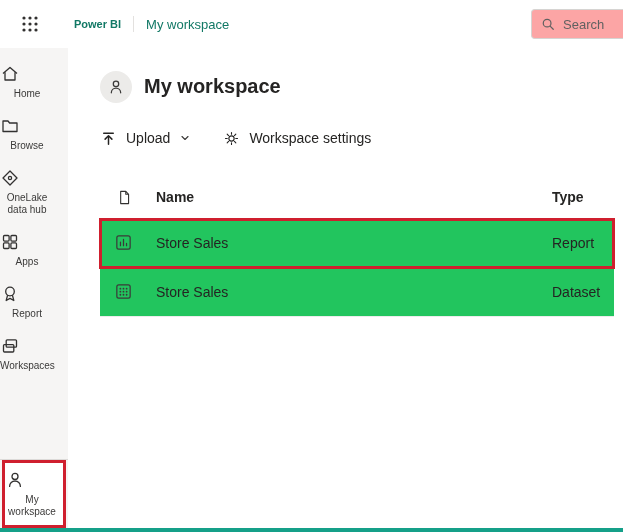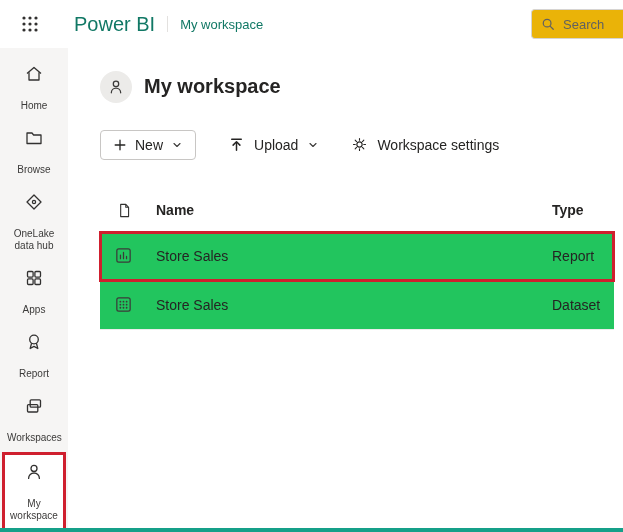--- a/index.html
+++ b/index.html
@@ -17,41 +17,41 @@
     background:#fff;font-family:"Liberation Sans",sans-serif;color:var(--ink);
   }
   svg{display:block;}
 
   
   .topbar{
     position:absolute;top:0;left:0;width:623px;height:48px;background:#fff;
     display:flex;align-items:center;z-index:3;
   }
   .waffle-btn{margin-left:16px;width:28px;height:28px;display:flex;align-items:center;justify-content:center;color:#323130;cursor:pointer;}
-  .brand{margin-left:30px;font-size:20px;font-weight:400;color:var(--brand-teal);cursor:pointer;}
+  .brand{margin-left:30px;font-size:11px;font-weight:700;color:var(--brand-teal);cursor:pointer;}
   .crumb-sep{width:1px;height:16px;background:#e3e1df;margin:0 12px;}
   .breadcrumb{font-size:13px;color:var(--brand-teal);cursor:pointer;}
   .search-box{
     margin-left:auto;width:92px;height:30px;border:1px solid #d6d4d2;border-right:none;
     border-radius:4px 0 0 4px;display:flex;align-items:center;padding-left:9px;gap:6px;
-    color:#616161;background:#eab308;
+    color:#616161;background:#fca5a5;
   }
   .search-box input{
     border:none;outline:none;width:54px;font-size:13px;color:#444;
     font-family:"Liberation Sans",sans-serif;background:transparent;
   }
   .search-box input::placeholder{color:#616161;}
 
   
   .sidebar{
     position:absolute;top:48px;left:0;width:68px;bottom:4px;background:#f6f5f4;
     display:flex;flex-direction:column;align-items:center;padding-top:8px;z-index:2;
   }
   .side-item{
-    width:100%;display:flex;flex-direction:column;align-items:center;gap:16px;
+    width:100%;display:flex;flex-direction:column;align-items:flex-start;gap:4px;
     padding:8px 0;color:#323130;cursor:pointer;
   }
   .side-item .lbl{
     font-size:10px;line-height:12px;color:var(--ink-soft);text-align:center;width:54px;
   }
   .side-divider{width:100%;height:1px;background:#dcdad8;margin-top:auto;}
   .side-item.selected{background:#fff;}
   .side-item.annotated{
     border:3px solid var(--annotation-red);width:calc(100% - 4px);background:#fff;
     padding:7px 0;
@@ -220,33 +220,20 @@
         <svg width="18" height="18" viewBox="0 0 20 20" fill="none" stroke="currentColor" stroke-width="1.4" stroke-linecap="round">
           <circle cx="10" cy="6.6" r="3"></circle>
             <path d="M4.8 16.4 a5.2 5.2 0 0 1 10.4 0"></path>
         </svg>
       </span>
     </div>
     <h1 class="ws-title">My workspace</h1>
   </div>
 
   <div class="toolbar">
-    <button class="btn-new">
-      <span>
-        <svg width="14" height="14" viewBox="0 0 16 16" fill="none" stroke="currentColor" stroke-width="1.5" stroke-linecap="round">
-          <path d="M8 2.5 V13.5 M2.5 8 H13.5"></path>
-        </svg>
-      </span>
-      <span>New</span>
-      <span class="chev">
-        <svg width="12" height="12" viewBox="0 0 16 16" fill="none" stroke="currentColor" stroke-width="1.5" stroke-linecap="round" stroke-linejoin="round">
-          <path d="M4 6 L8 10 L12 6"></path>
-        </svg>
-      </span>
-    </button>
 
     <button class="tool-btn">
       <span>
         <svg width="17" height="17" viewBox="0 0 16 16" fill="none" stroke="currentColor" stroke-width="1.4" stroke-linecap="round" stroke-linejoin="round">
           <path d="M3.5 3 H12.5"></path>
             <path d="M8 13.5 V6"></path>
             <path d="M4.8 8.6 L8 5.4 L11.2 8.6"></path>
         </svg>
       </span>
       <span>Upload</span>

